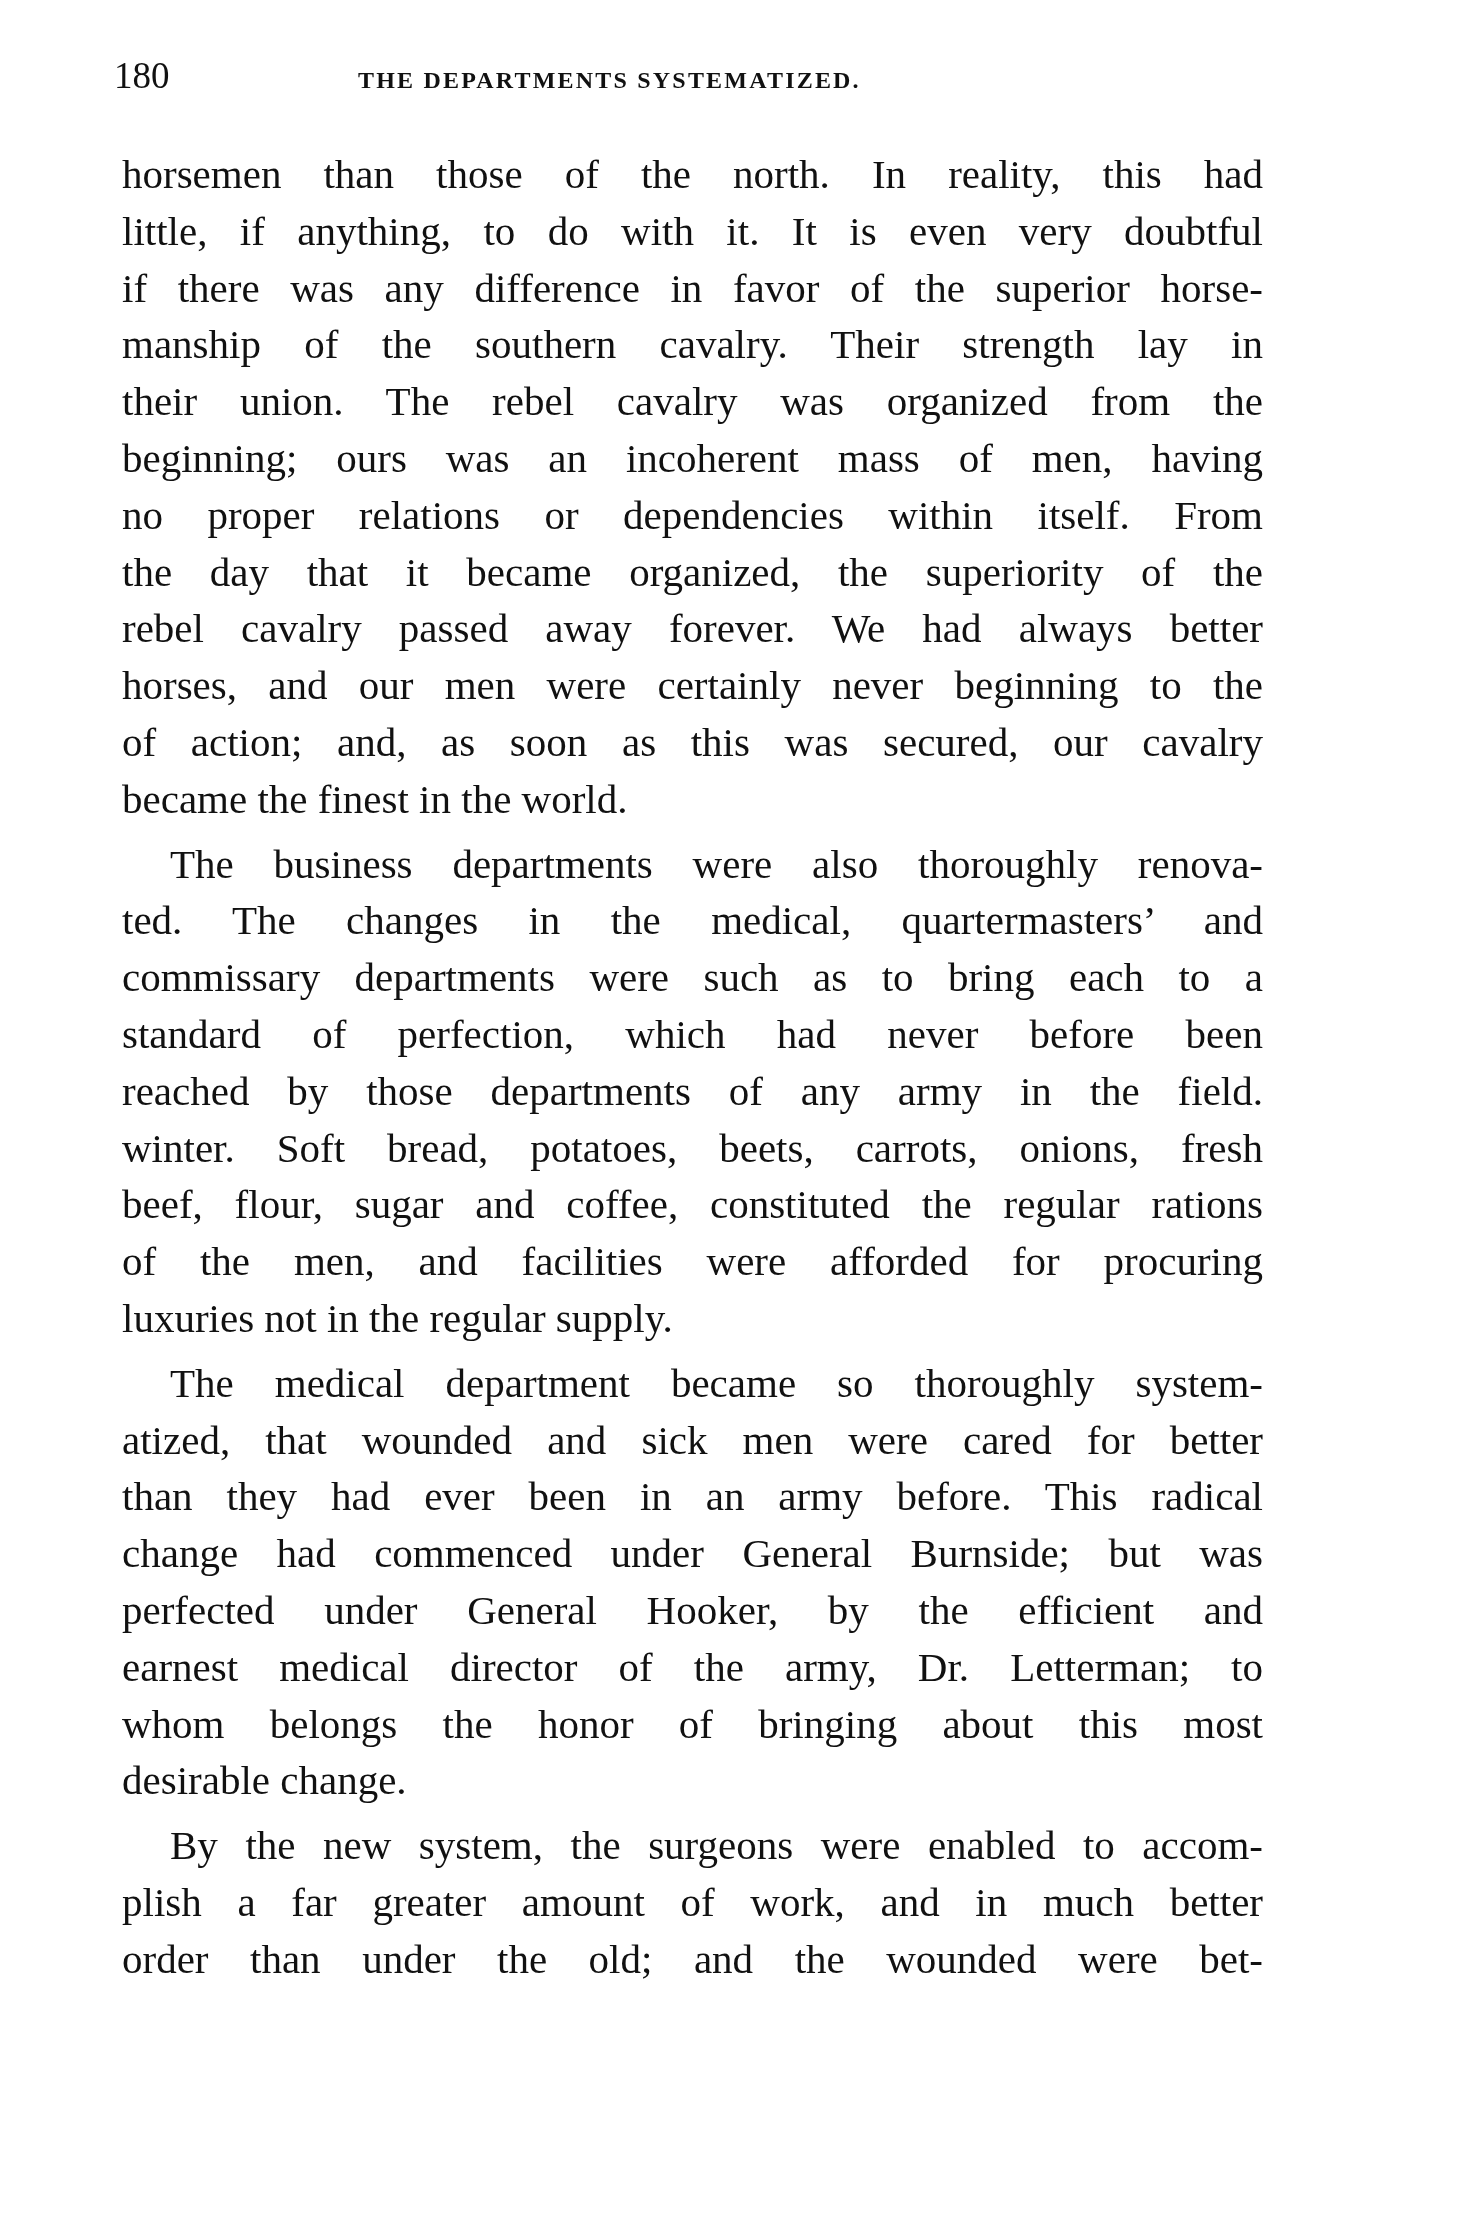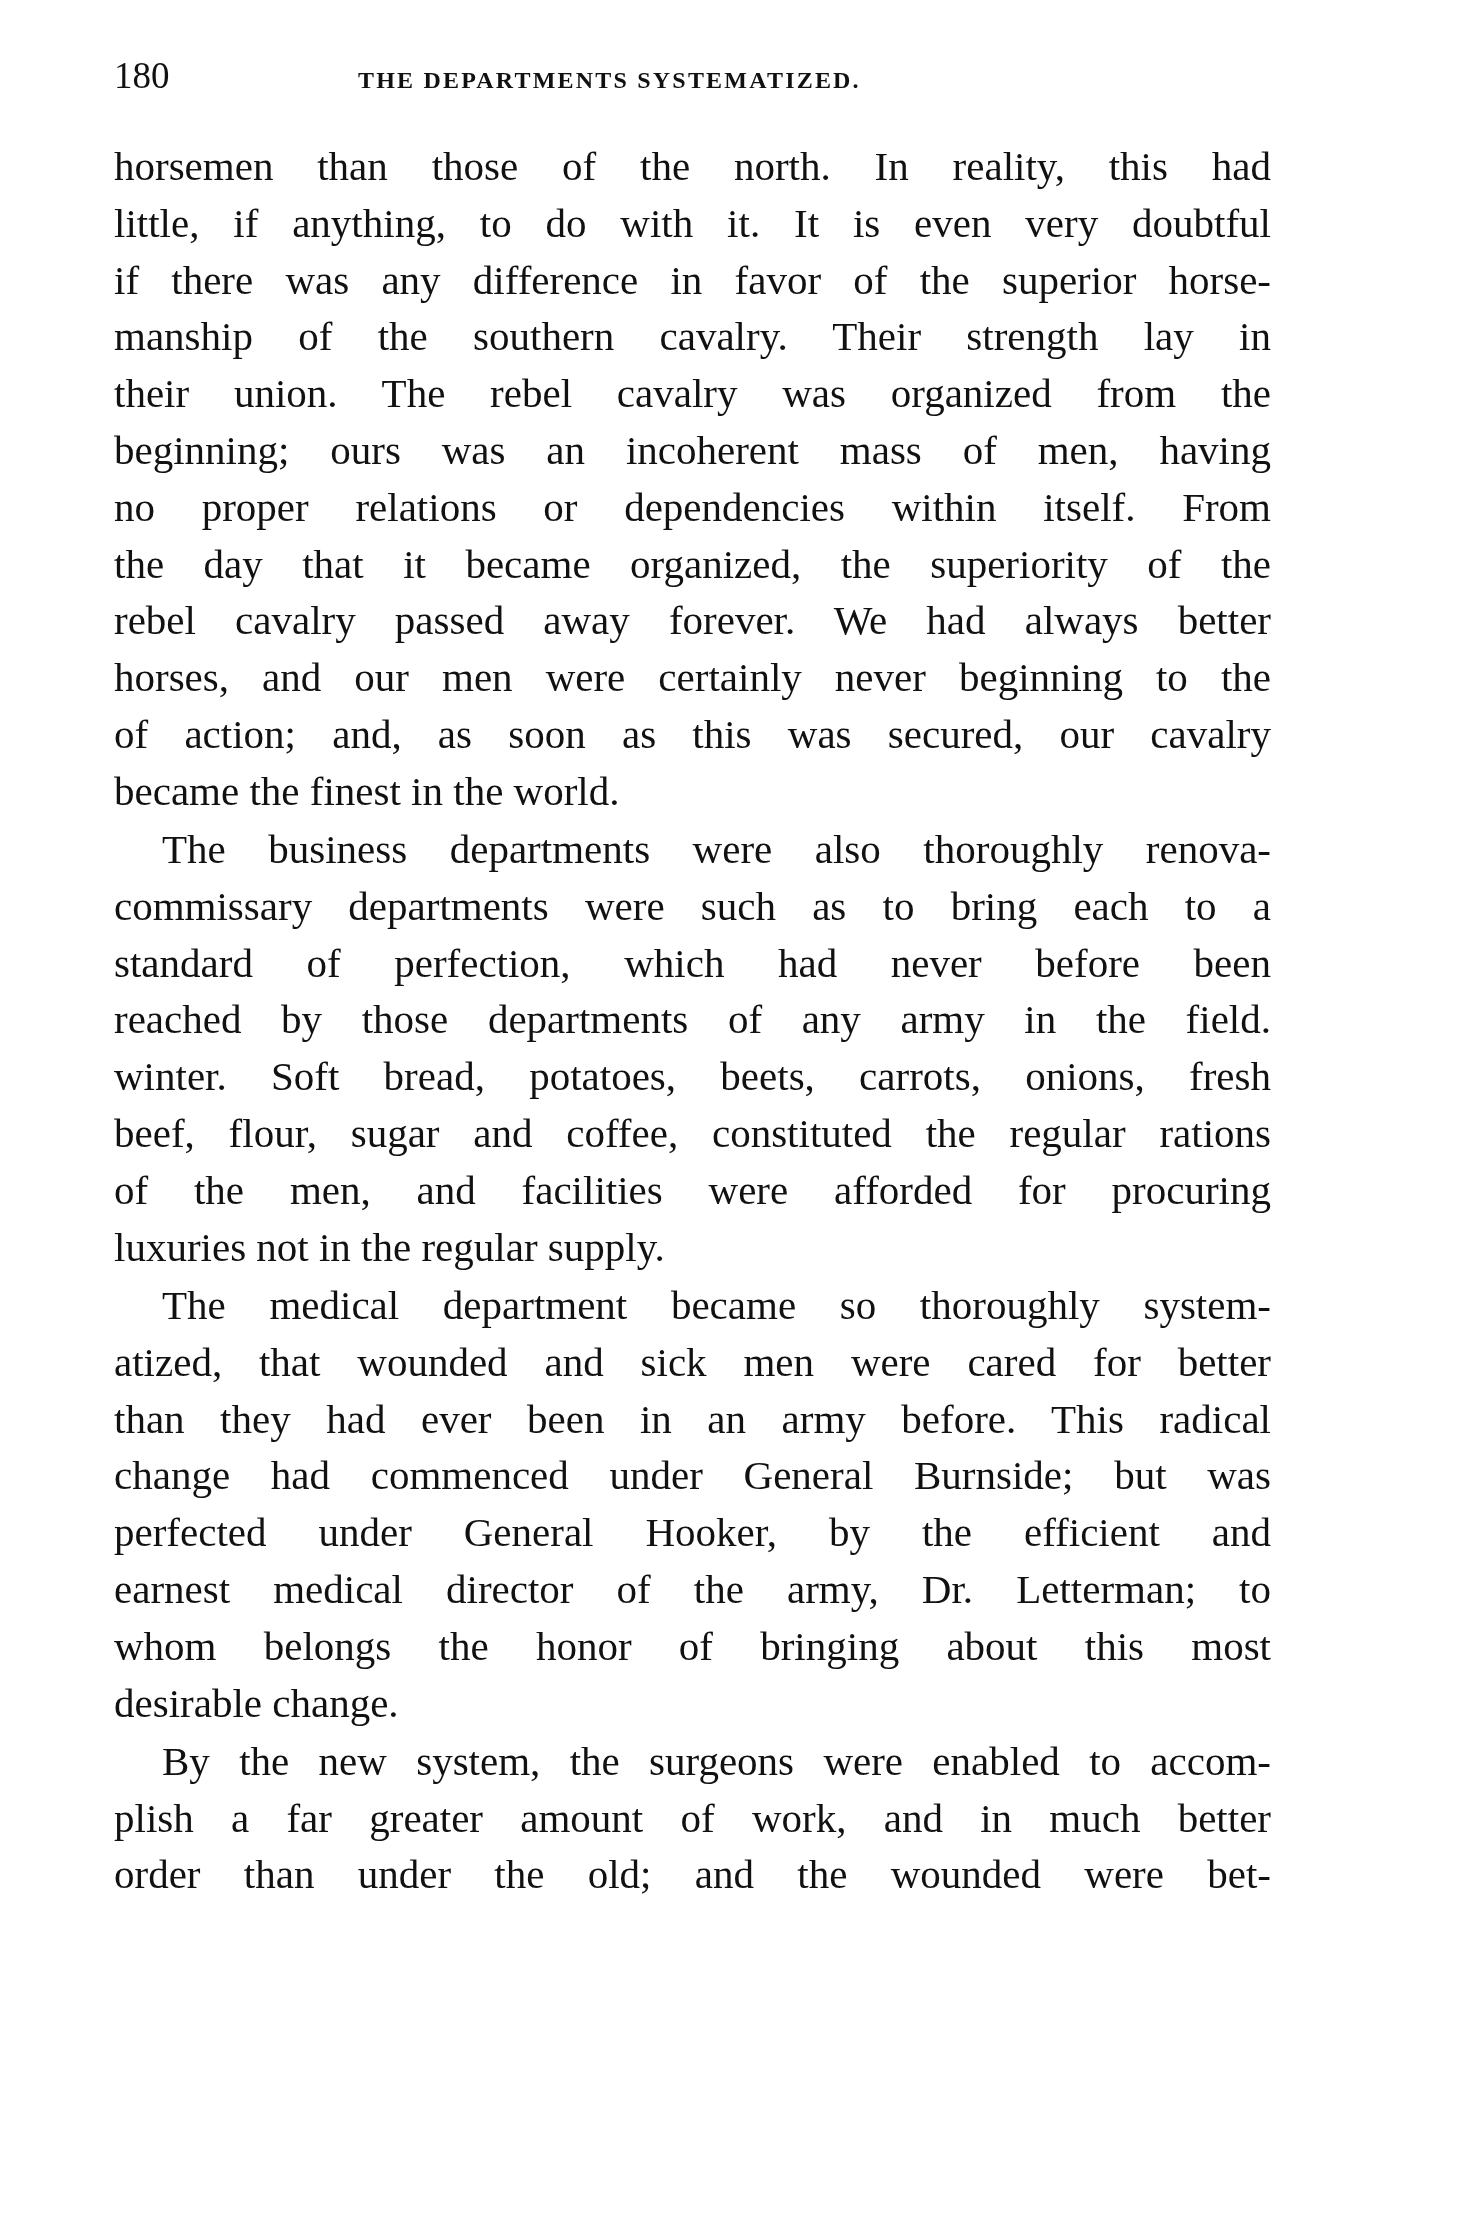--- a/index.html
+++ b/index.html
@@ -42,21 +42,21 @@
       white-space: nowrap;
     }
     .body-text {
       position: absolute;
       left: 114px;
       top: 138px;
       width: 1157px;
       font-size: 41px;
     }
     .paragraph {
-      margin: 0;
+      margin: 8px;
     }
     .paragraph + .paragraph {
       margin-top: 1.5px;
     }
     .line {
       display: block;
       height: 56.8px;
       line-height: 56.8px;
       text-align: justify;
       text-align-last: justify;
@@ -89,20 +89,21 @@
     <span class="line">beginning; ours was an incoherent mass of men, having</span>
     <span class="line">no proper relations or dependencies within itself.  From</span>
     <span class="line">the day that it became organized, the superiority of the</span>
     <span class="line">rebel cavalry passed away forever.  We had always better</span>
     <span class="line">horses, and our men were certainly never beginning to the</span>
     <span class="line">of action; and, as soon as this was secured, our cavalry</span>
     <span class="line last">became the finest in the world.</span>
   </p>
   <p class="paragraph">
     <span class="line indent">The business departments were also thoroughly renova-</span>
+    <span class="line">ted.  The changes in the medical, quartermasters’ and</span>
     <span class="line">commissary departments were such as to bring each to a</span>
     <span class="line">standard of perfection, which had never before been</span>
     <span class="line">reached by those departments of any army in the field.</span>
     <span class="line">winter.  Soft bread, potatoes, beets, carrots, onions, fresh</span>
     <span class="line">beef, flour, sugar and coffee, constituted the regular rations</span>
     <span class="line">of the men, and facilities were afforded for procuring</span>
     <span class="line last">luxuries not in the regular supply.</span>
   </p>
   <p class="paragraph">
     <span class="line indent">The medical department became so thoroughly system-</span>

